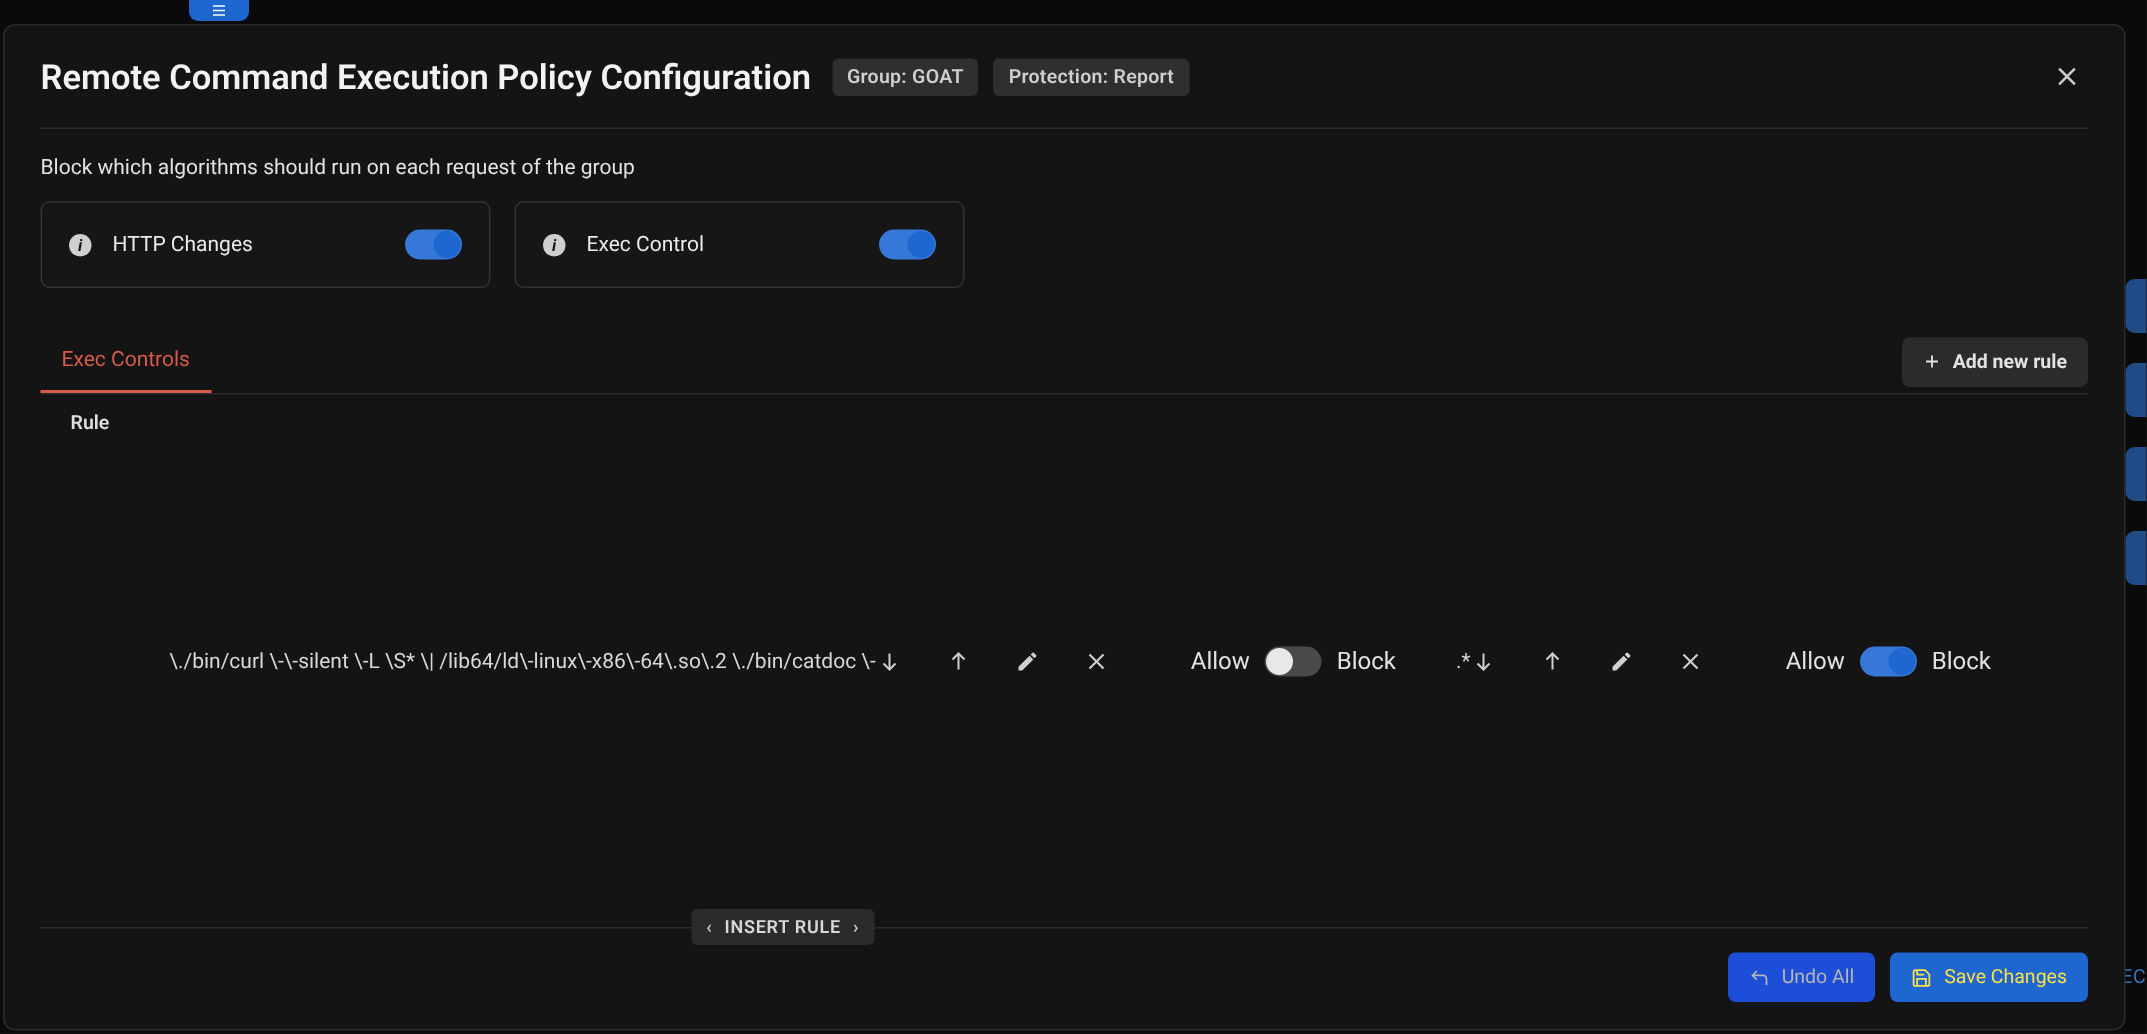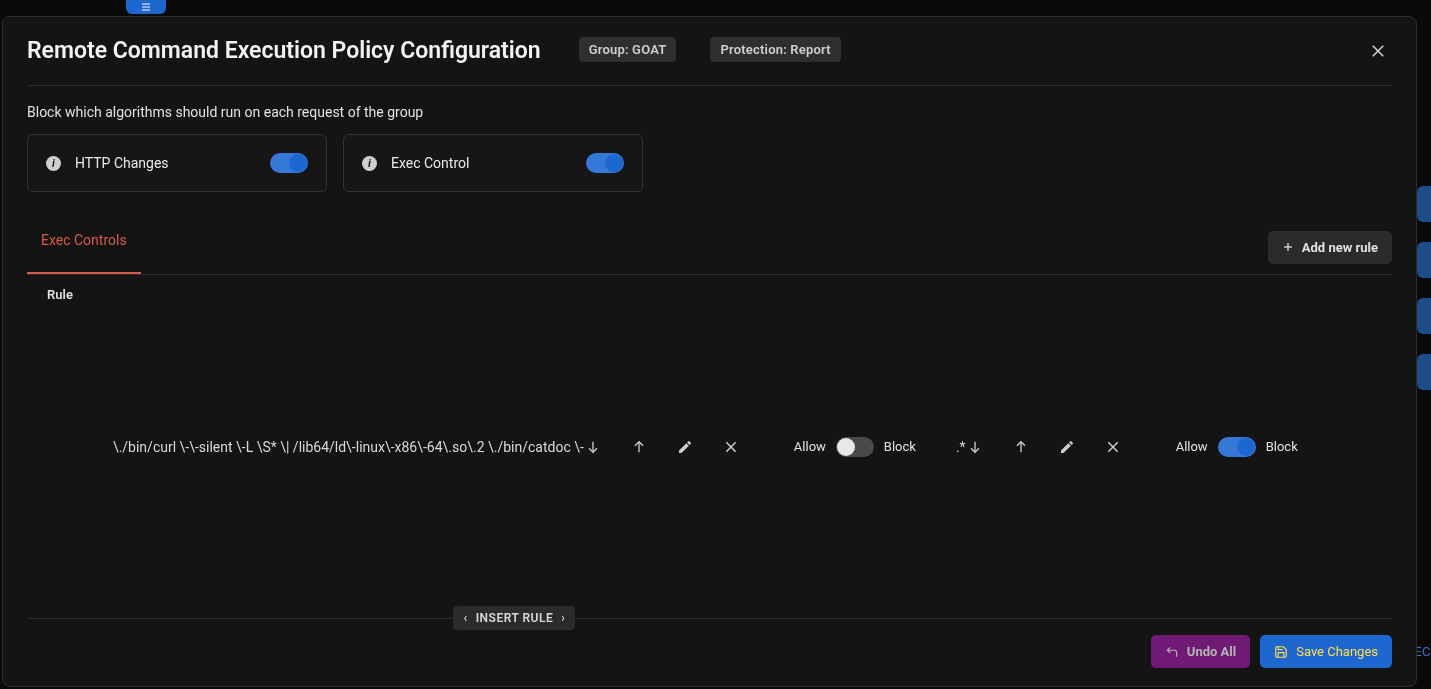--- a/index.html
+++ b/index.html
@@ -41,27 +41,26 @@
     background: #141414;
     border: 1px solid #2c2c2c;
     border-radius: 8px;
     display: flex;
     flex-direction: column;
     padding: 0;
   }
 
   .modal-header {
     display: flex;
-    align-items: flex-start;
+    align-items: center;
     padding: 20px 24px 20px 24px;
     border-bottom: 1px solid #2c2c2c;
     margin: 0 24px;
     padding-left: 0;
     padding-right: 0;
-    gap: 24px;
   }
   .modal-title {
     font-size: 23px;
     font-weight: 600;
     color: #f2f2f2;
     margin-right: 14px;
   }
   .chip {
     background: #2f2f2f;
     color: #cfcfcf;
@@ -122,21 +121,21 @@
 
   .tabs-row {
     display: flex;
     align-items: center;
     padding: 0 24px;
     border-bottom: 1px solid #2c2c2c;
     margin: 0 24px;
     padding-left: 0; padding-right: 0;
   }
   .tab {
-    padding: 12px 14px 24px 14px;
+    padding: 12px 14px 12px 14px;
     color: #b9b9b9;
     font-size: 14px;
     cursor: pointer;
     border-bottom: 2px solid transparent;
   }
   .tab.active {
     color: #d85a4a;
     border-bottom: 2px solid #d85a4a;
   }
   .add-rule-btn {
@@ -178,21 +177,21 @@
   .icon-btn {
     width: 18px; height: 18px;
     color: #cfcfcf; cursor: pointer;
     display: flex; align-items: center; justify-content: center;
   }
   .icon-btn svg { width: 16px; height: 16px; }
   .allow-block {
     display: flex; align-items: center; gap: 10px;
     margin-left: 26px;
   }
-  .ab-label { font-size: 13px; color: #e2e2e2; }
+  .ab-label { font-size: 16px; color: #e2e2e2; }
 
   .insert-rule-pill {
     position: absolute;
     left: 50%;
     transform: translateX(-50%);
     bottom: -12px;
     background: #2b2b2b;
     color: #d8d8d8;
     font-size: 12px;
     letter-spacing: 0.5px;
@@ -212,21 +211,21 @@
     gap: 10px;
     padding: 16px 24px 18px 24px;
   }
   .btn {
     display: flex; align-items: center; gap: 8px;
     padding: 9px 14px;
     border-radius: 5px;
     font-size: 13px;
     cursor: pointer;
   }
-  .btn.secondary { background: #701a75; color: #b5b5b5; font-weight: bold; }
+  .btn.secondary { background: #1d4ed8; color: #b5b5b5; }
   .btn.primary   { background: #1e66d0; color: #fde047; }
   .btn svg { width: 14px; height: 14px; }
 
   .table-spacer { flex: 1; min-height: 190px; border-bottom: 1px solid #2c2c2c;}
 </style>
 </head>
 <body>
 
 <div class="hamburger-btn">
   <svg viewBox="0 0 24 24" fill="none" stroke="#fff" stroke-width="2">

